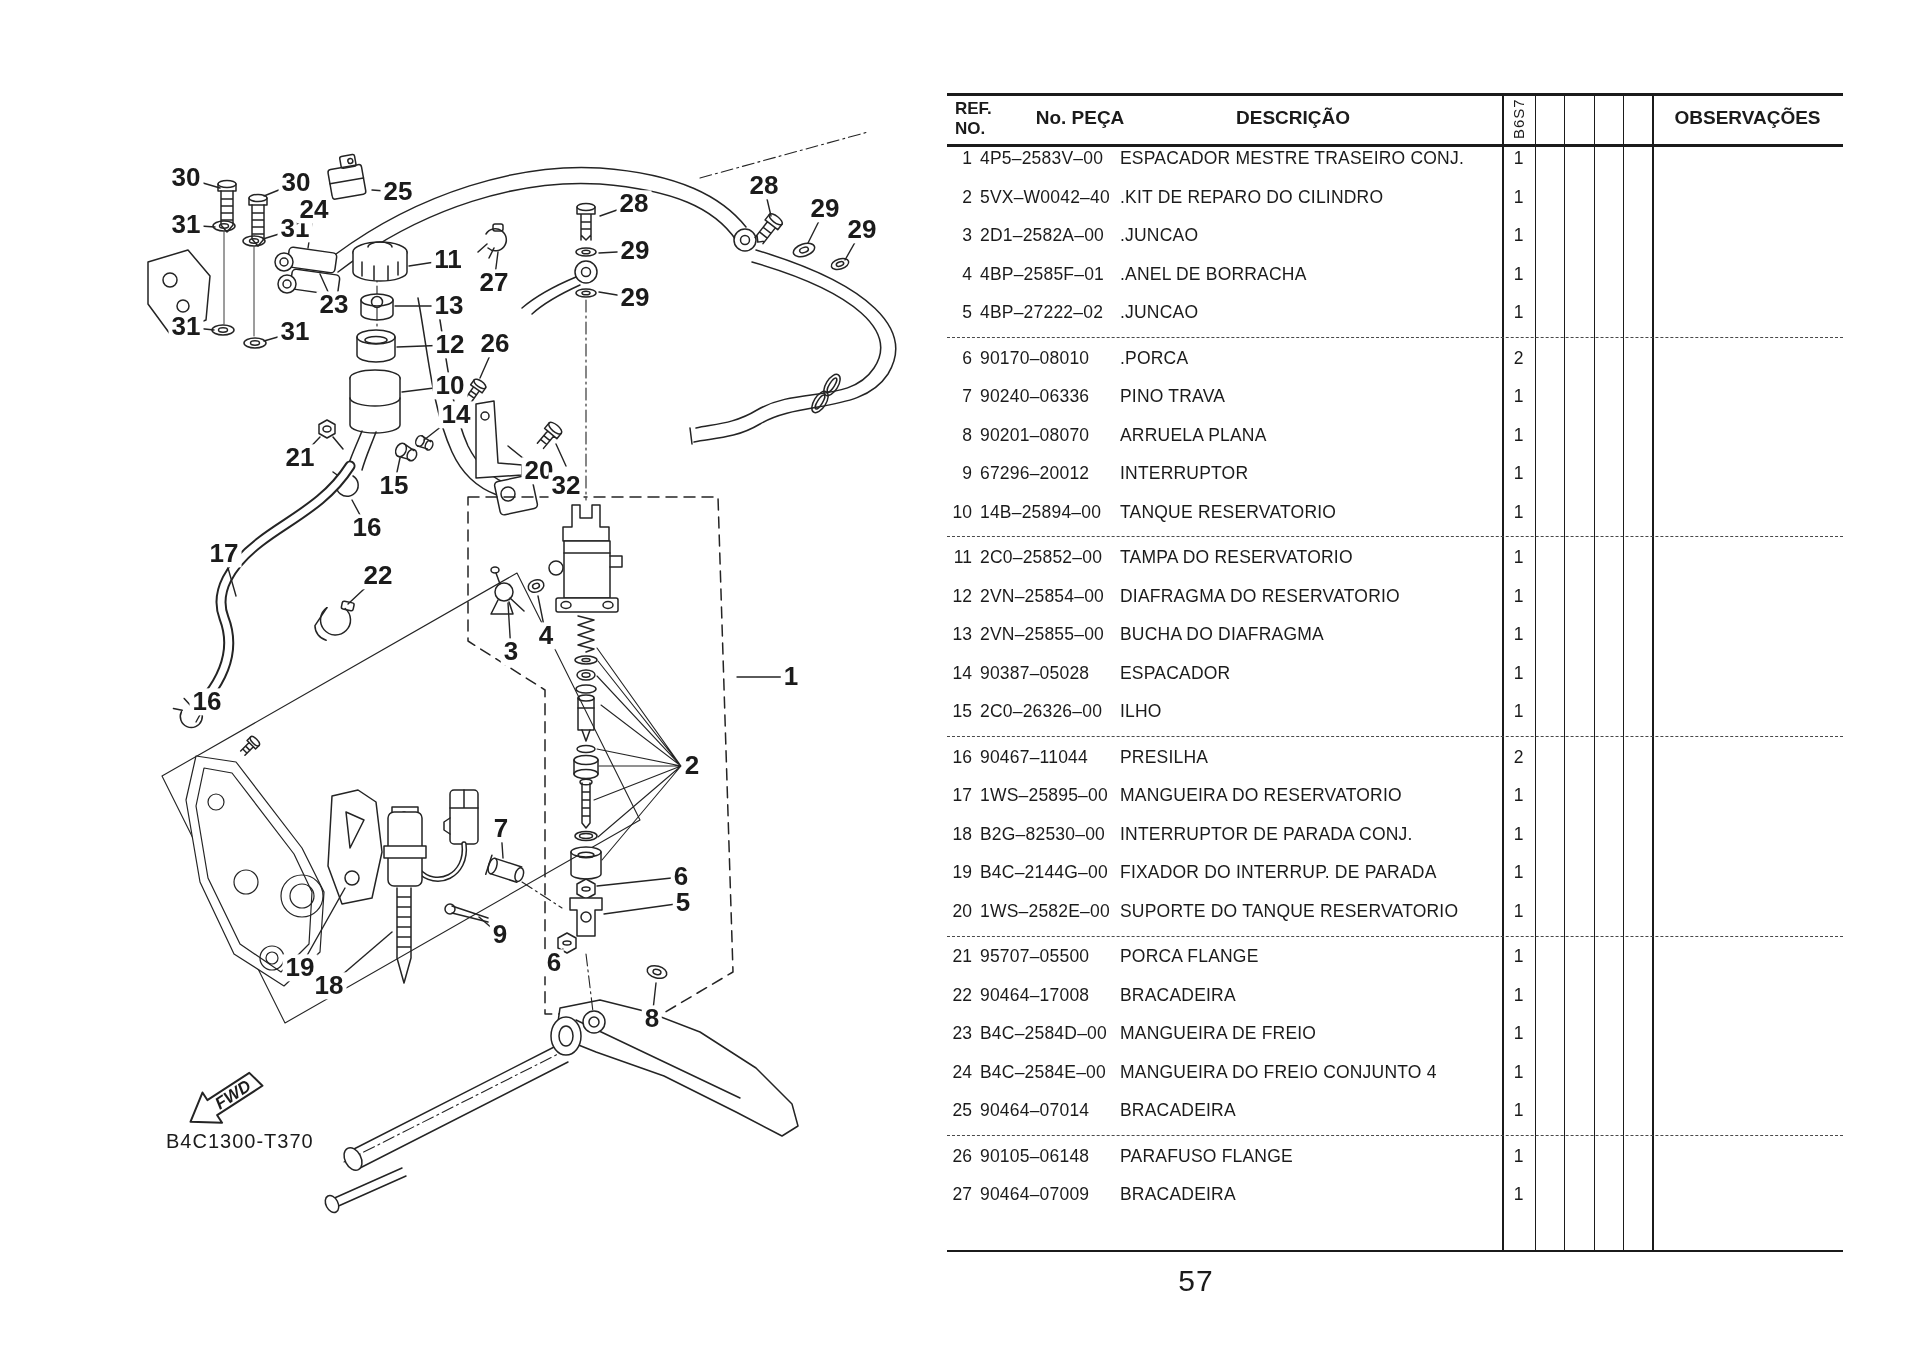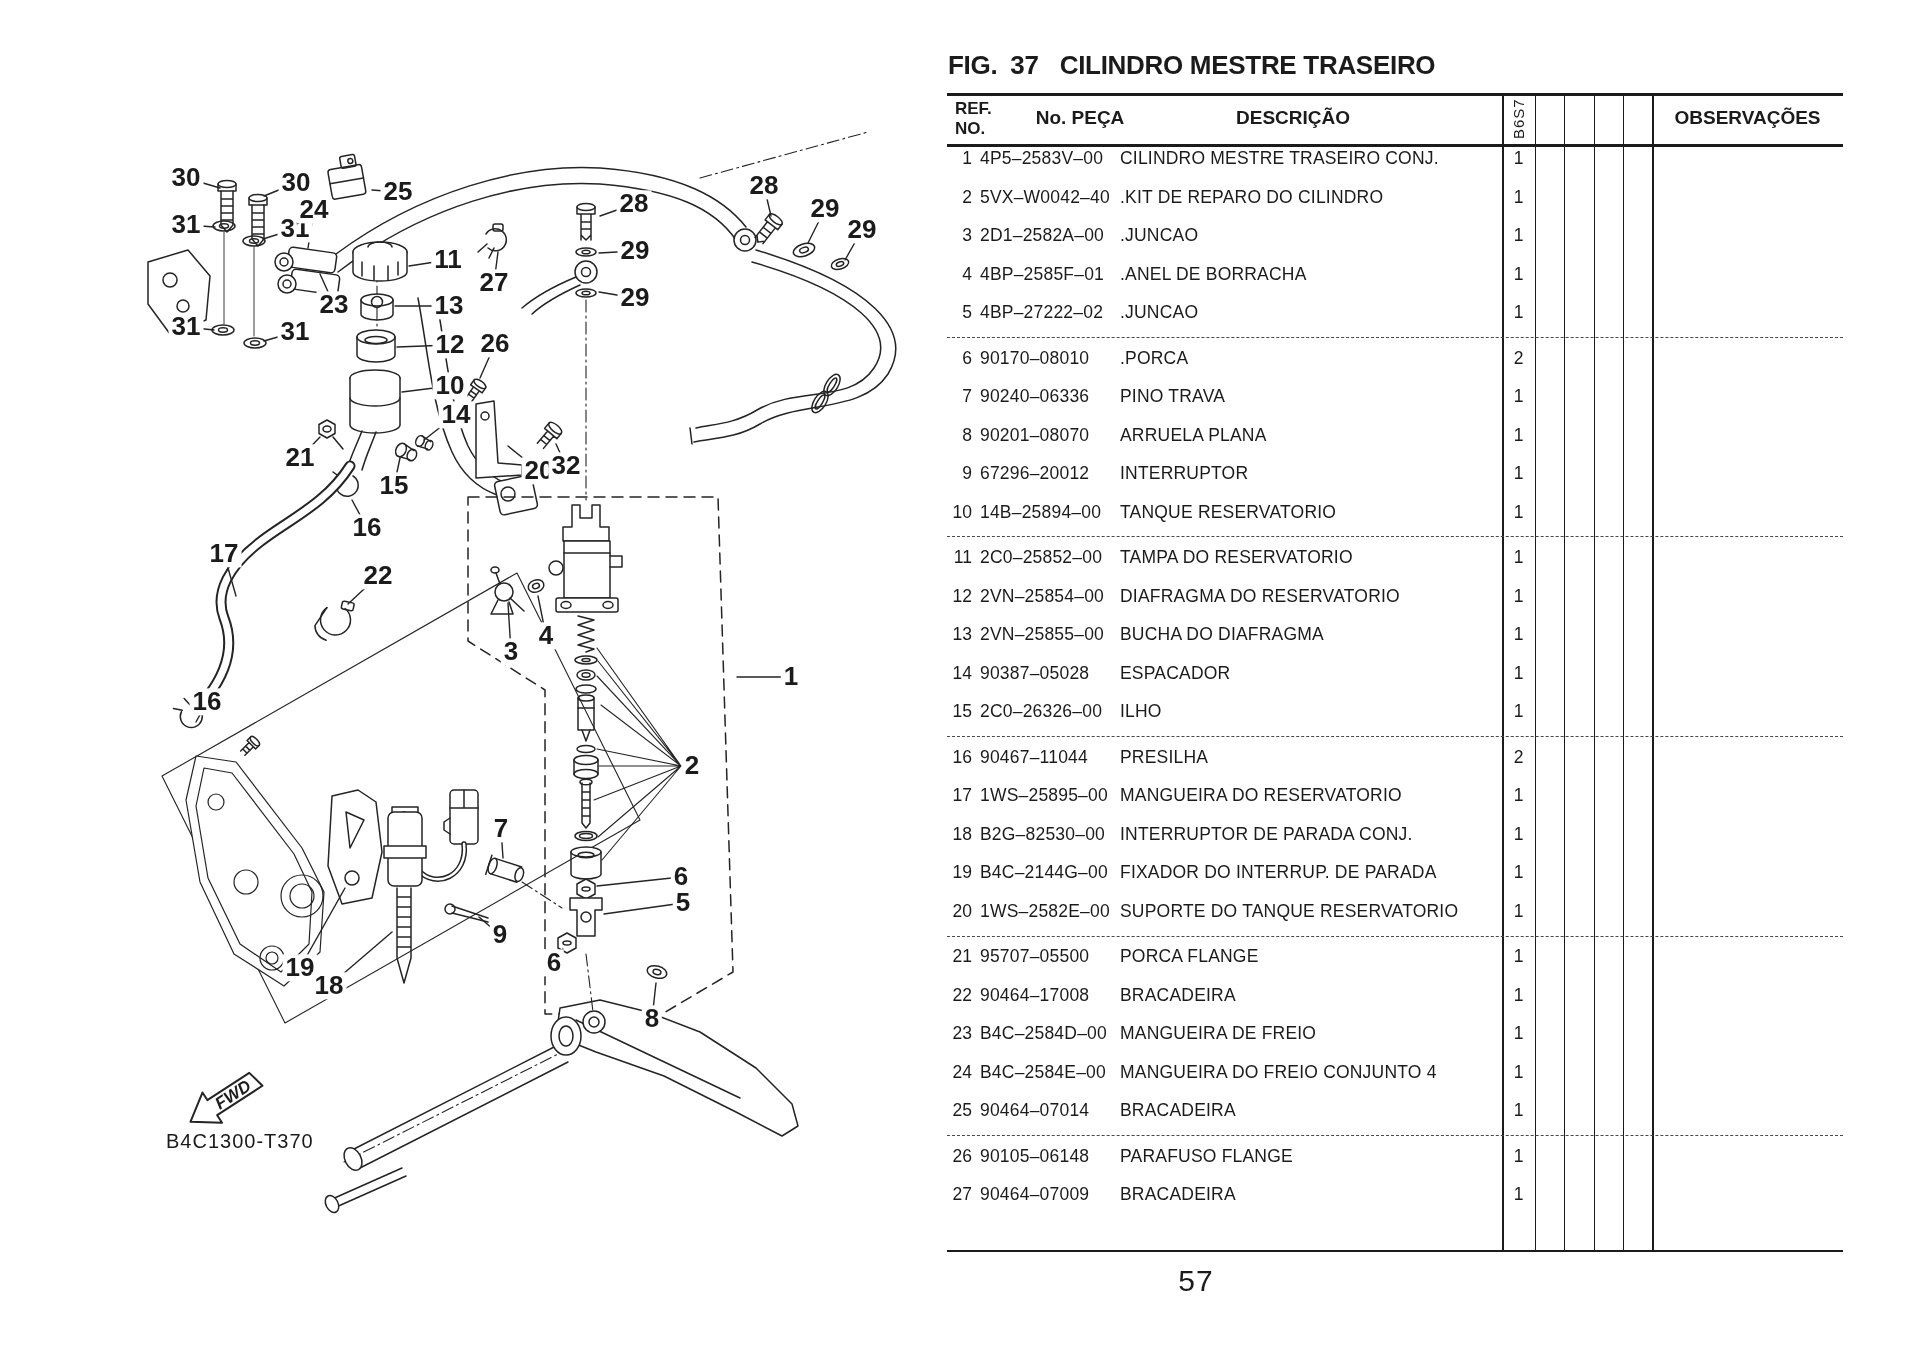--- a/index.html
+++ b/index.html
@@ -425,43 +425,38 @@
       <div class="cl" style="left: 634px; top: 204px;">28</div>
       <div class="cl" style="left: 635px; top: 251px;">29</div>
       <div class="cl" style="left: 635px; top: 298px;">29</div>
       <div class="cl" style="left: 764px; top: 186px;">28</div>
       <div class="cl" style="left: 825px; top: 209px;">29</div>
       <div class="cl" style="left: 862px; top: 230px;">29</div>
       <div class="cl" style="left: 300px; top: 458px;">21</div>
       <div class="cl" style="left: 394px; top: 486px;">15</div>
       <div class="cl" style="left: 367px; top: 528px;">16</div>
       <div class="cl" style="left: 539px; top: 471px;">20</div>
-      <div class="cl" style="left: 566px; top: 466px;">32</div>
+      <div class="cl" style="left: 566px; top: 486px;">32</div>
       <div class="cl" style="left: 224px; top: 554px;">17</div>
       <div class="cl" style="left: 378px; top: 576px;">22</div>
       <div class="cl" style="left: 207px; top: 702px;">16</div>
       <div class="cl" style="left: 511px; top: 652px;">3</div>
       <div class="cl" style="left: 546px; top: 636px;">4</div>
       <div class="cl" style="left: 791px; top: 677px;">1</div>
       <div class="cl" style="left: 692px; top: 766px;">2</div>
       <div class="cl" style="left: 501px; top: 829px;">7</div>
       <div class="cl" style="left: 500px; top: 935px;">9</div>
       <div class="cl" style="left: 681px; top: 877px;">6</div>
       <div class="cl" style="left: 683px; top: 903px;">5</div>
       <div class="cl" style="left: 554px; top: 963px;">6</div>
       <div class="cl" style="left: 652px; top: 1019px;">8</div>
       <div class="cl" style="left: 300px; top: 968px;">19</div>
       <div class="cl" style="left: 329px; top: 986px;">18</div>
     </div>
 
-  <div class="fig-title">
-    <span>FIG.</span>
-    <span class="no">37</span>
-    <span class="tt">CILINDRO MESTRE TRASEIRO</span>
-  </div>
 
   <div class="ptable">
     <div class="hline" style="top:0;width:896px;height:2.5px;"></div>
     <div class="hline" style="top:51px;width:896px;height:2.5px;"></div>
     <div class="hline" style="top:1156.5px;width:896px;height:2.5px;"></div>
 
     <div class="vline" style="left:555px;width:2.2px;"></div>
     <div class="vline" style="left:588px;width:1.2px;"></div>
     <div class="vline" style="left:617px;width:1.2px;"></div>
     <div class="vline" style="left:647px;width:1.2px;"></div>
@@ -474,21 +469,21 @@
     </div>
     <div class="th" style="left:63px;top:14px;width:140px;text-align:center;">No. PEÇA</div>
     <div class="th" style="left:276px;top:14px;width:140px;text-align:center;">DESCRIÇÃO</div>
     <div class="th b6s7">B6S7</div>
     <div class="th" style="left:705px;top:14px;width:191px;text-align:center;">OBSERVAÇÕES</div>
 
     <div id="rows">
         <div class="trow" style="top: 53px;">
           <span class="ref">1</span>
           <span class="prt">4P5–2583V–00</span>
-          <span class="dsc">CILINDRO MESTRE TRASEIRO CONJ.</span>
+          <span class="dsc">ESPACADOR MESTRE TRASEIRO CONJ.</span>
           <span class="qty">1</span>
         </div>
         <div class="trow" style="top: 91.55px;">
           <span class="ref">2</span>
           <span class="prt">5VX–W0042–40</span>
           <span class="dsc">.KIT DE REPARO DO CILINDRO</span>
           <span class="qty">1</span>
         </div>
         <div class="trow" style="top: 130.1px;">
           <span class="ref">3</span>

